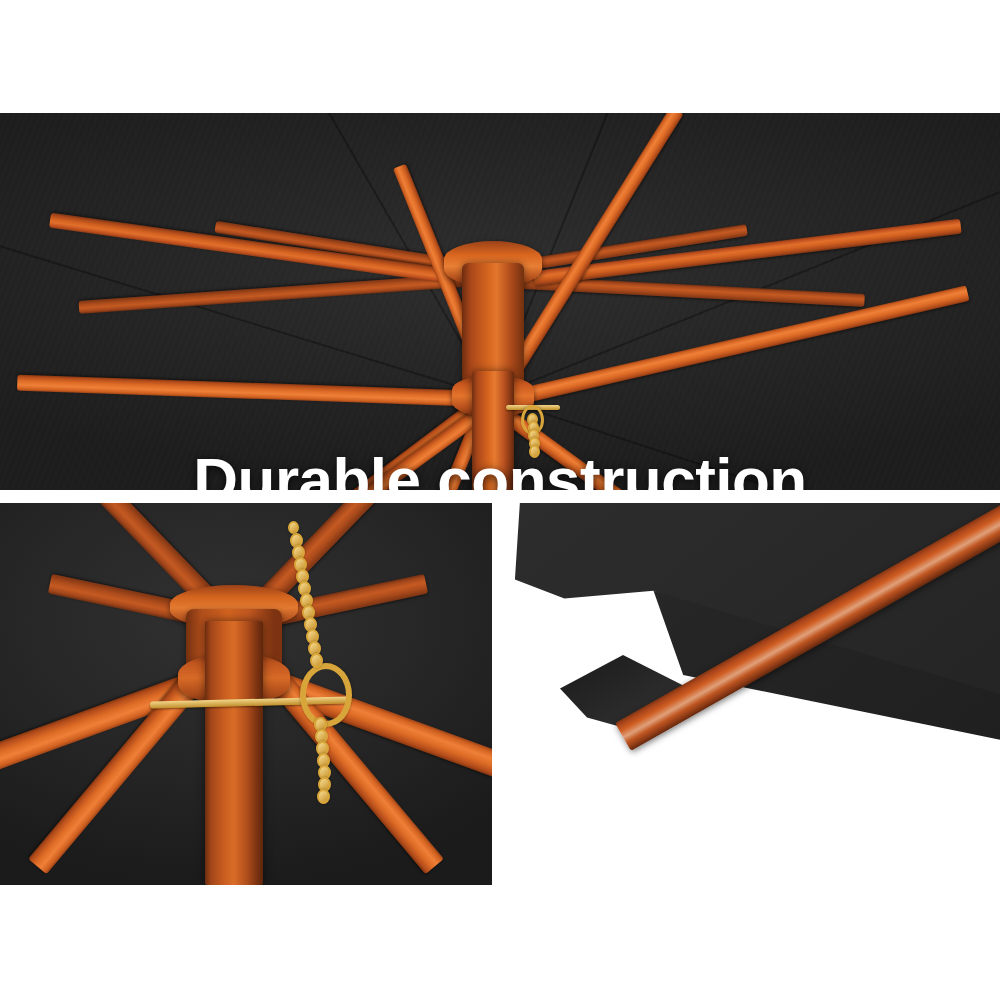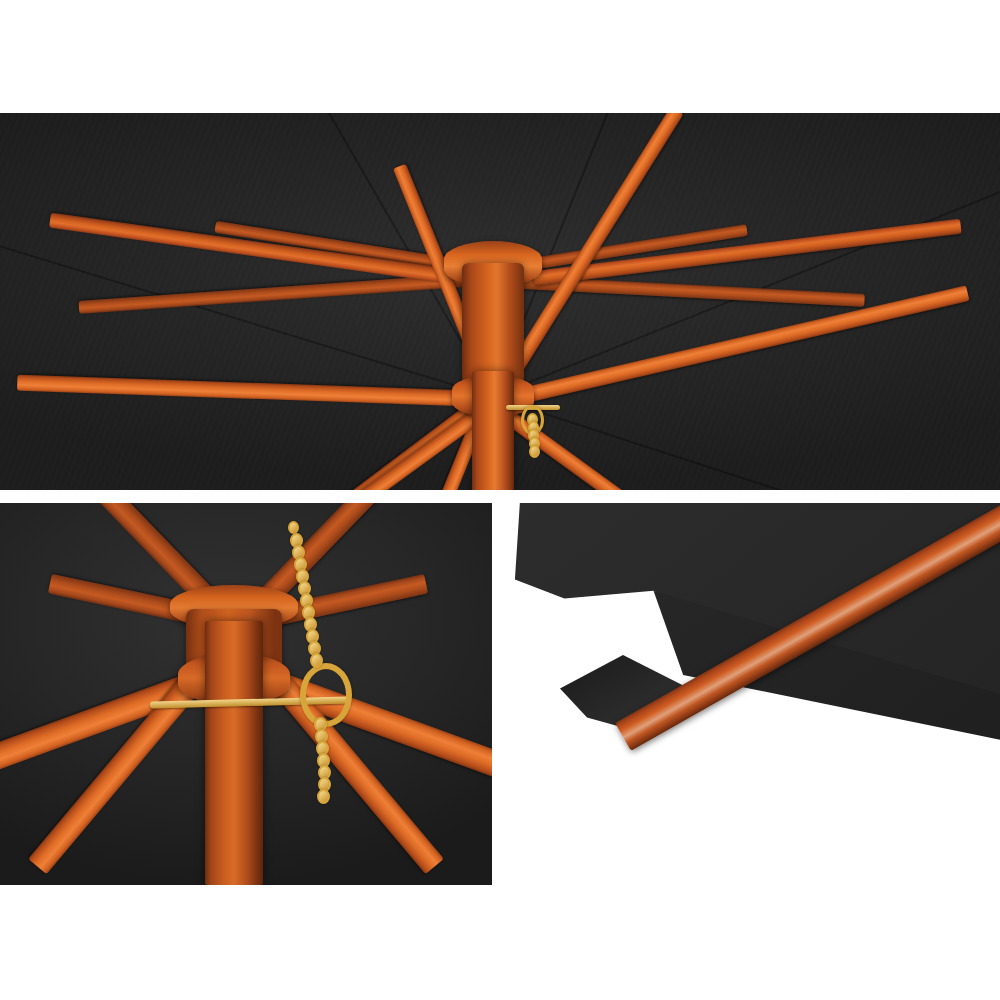--- a/index.html
+++ b/index.html
@@ -183,20 +183,21 @@
     <div class="pin" style="left:506px;top:292px;width:54px;"></div>
     <div class="clip" style="left:521px;top:292px;width:17px;height:24px;"></div>
     <div class="chain">
       <span style="left:527px;top:300px;"></span>
       <span style="left:528px;top:308px;"></span>
       <span style="left:528px;top:316px;"></span>
       <span style="left:529px;top:324px;"></span>
       <span style="left:529px;top:332px;"></span>
     </div>
 
+    <div id="headline">Durable construction</div>
 
   </div>
 
   <div class="panel" id="panel-bl">
     <div id="bl-canopy"></div>
 
     <div class="rib dark" style="left:232px;top:110px;width:280px;height:22px;transform:rotate(-134deg);"></div>
     <div class="rib dark" style="left:242px;top:110px;width:280px;height:22px;transform:rotate(-46deg);"></div>
     <div class="rib dark" style="left:226px;top:108px;width:180px;height:20px;transform:rotate(-168deg);"></div>
     <div class="rib dark" style="left:250px;top:108px;width:180px;height:20px;transform:rotate(-12deg);"></div>

